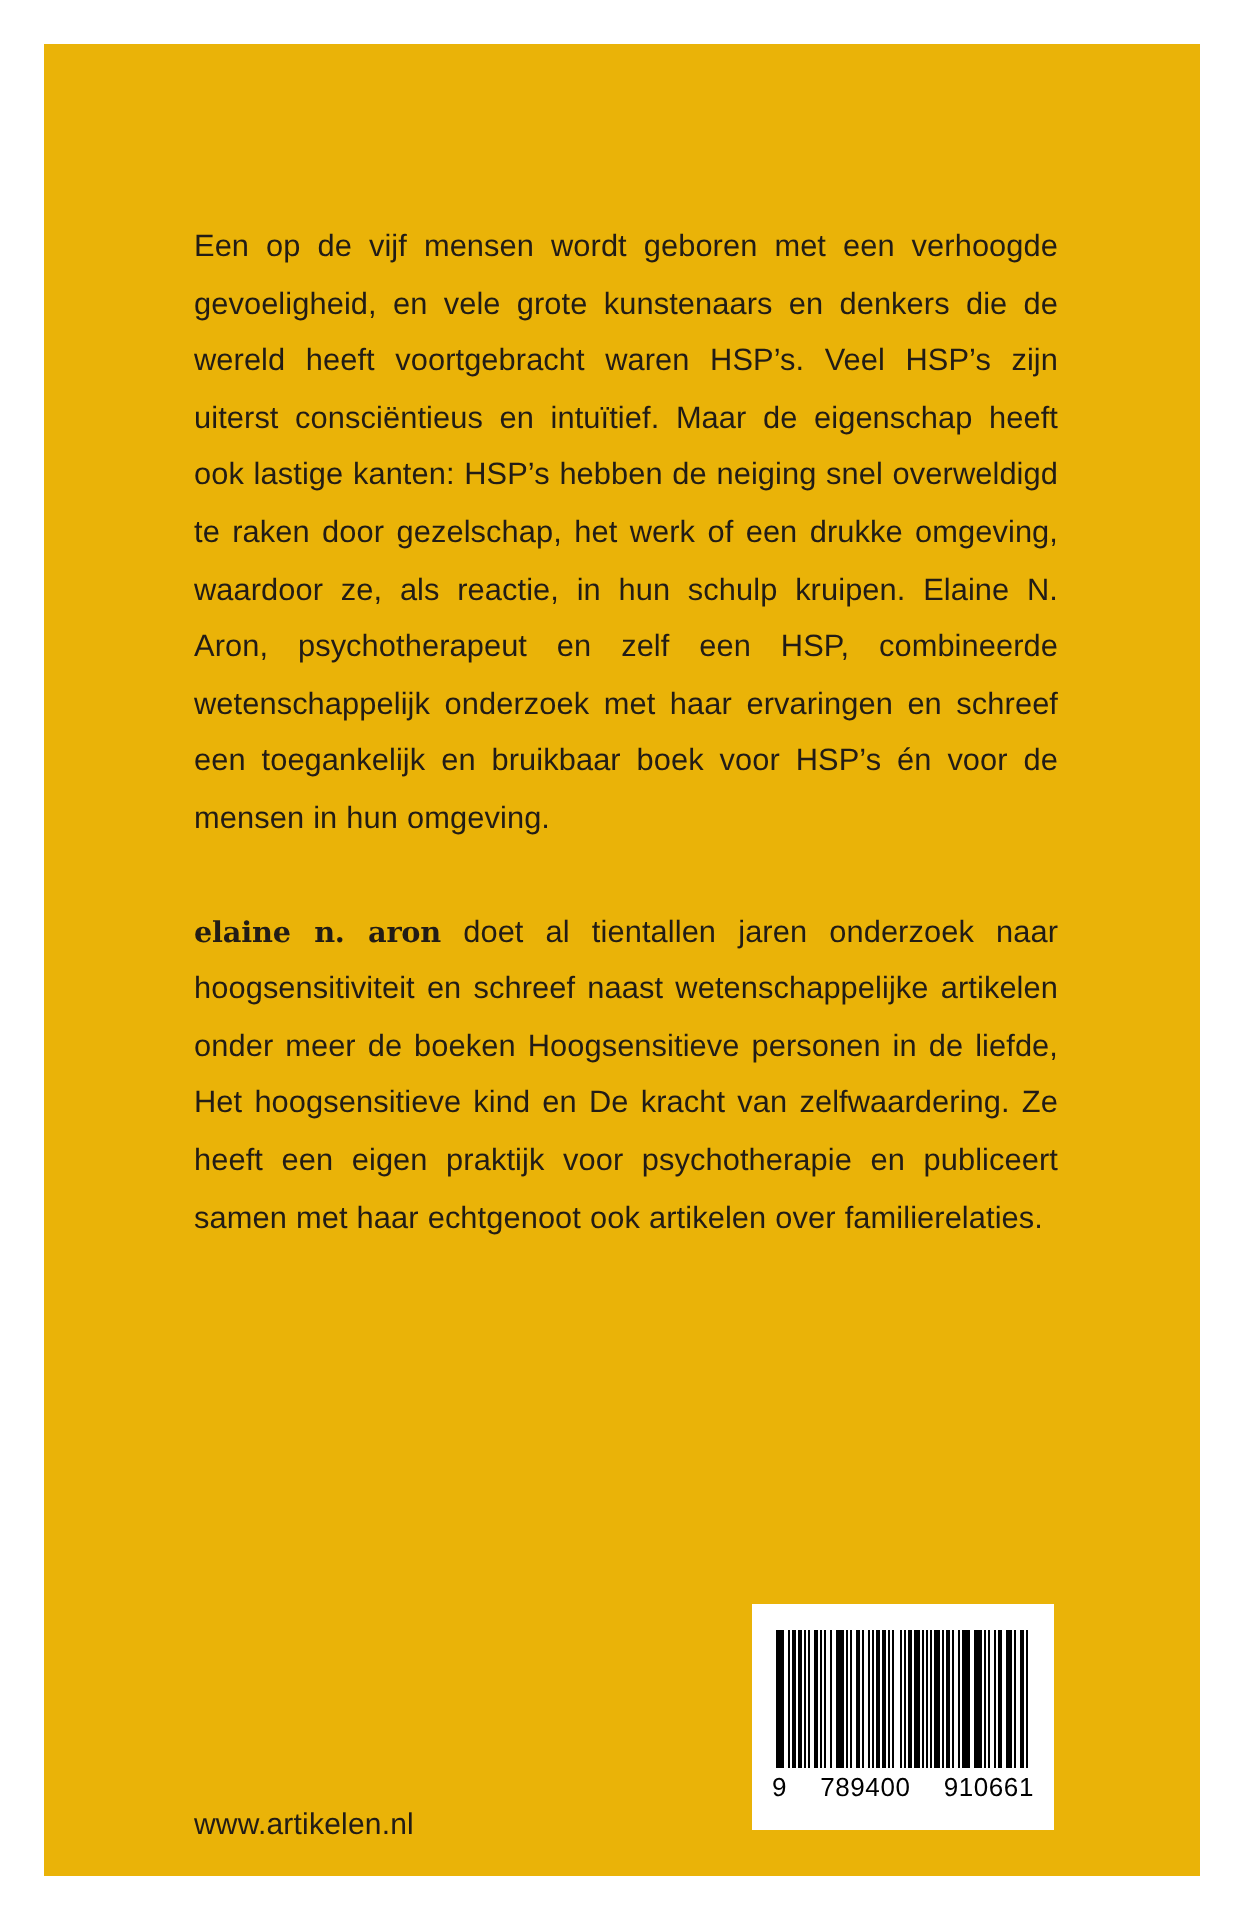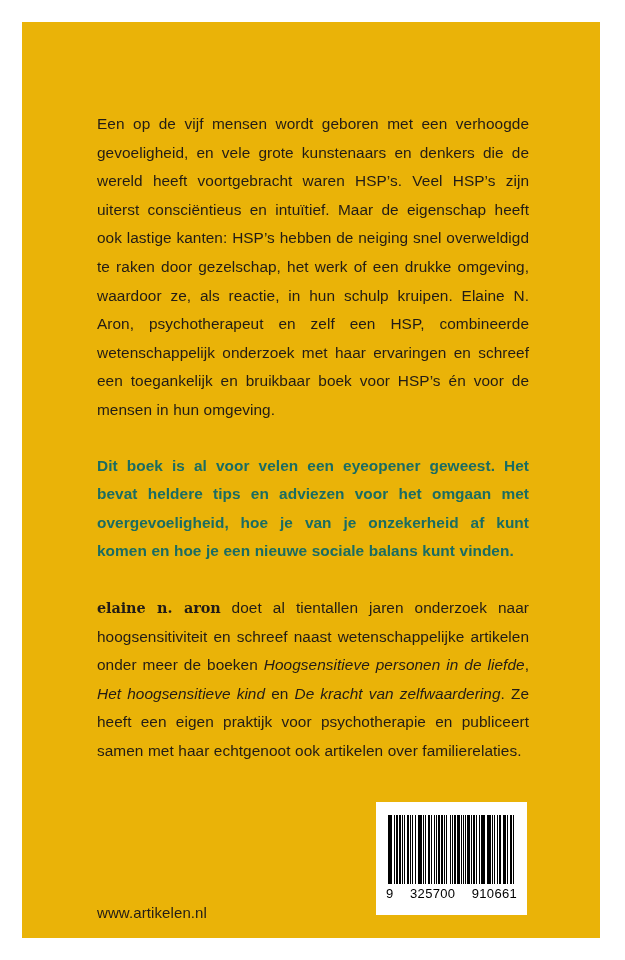--- a/index.html
+++ b/index.html
@@ -59,21 +59,20 @@
   }
 
   .author-name {
     font-family: "DejaVu Serif", "Liberation Serif", serif;
     font-weight: 700;
     font-size: 14.4px;
     letter-spacing: -0.1px;
   }
 
   .book-title-italic {
-    font-style: italic;
     margin-top: 46px;
   }
 
   
   #barcode-block {
     position: absolute;
     left: 354px;
     top: 780px;
     width: 151px;
     height: 113px;
@@ -118,21 +117,20 @@
 </style>
 </head>
 <body>
 
 <div id="book-back-cover">
 
   <div class="text-column">
 
     <p class="body-par par-intro">Een op de vijf mensen wordt geboren met een verhoogde gevoeligheid, en vele grote kunstenaars en denkers die de wereld heeft voortgebracht waren HSP’s. Veel HSP’s zijn uiterst consciëntieus en intuïtief. Maar de eigenschap heeft ook lastige kanten: HSP’s hebben de neiging snel overweldigd te raken door gezelschap, het werk of een drukke omgeving, waardoor ze, als reactie, in hun schulp kruipen. Elaine N. Aron, psychotherapeut en zelf een HSP, combineerde wetenschappelijk onderzoek met haar ervaringen en schreef een toegankelijk en bruikbaar boek voor HSP’s én voor de mensen in hun omgeving.</p>
 
-    <p class="body-par teal par-highlight">Dit boek is al voor velen een eyeopener geweest. Het bevat heldere tips en adviezen voor het omgaan met overgevoeligheid, hoe je van je onzekerheid af kunt komen en hoe je een nieuwe sociale balans kunt vinden.</p>
 
     <p class="body-par par-bio"><span class="author-name">elaine n. aron</span><span> doet al tientallen jaren onderzoek naar hoogsensitiviteit en schreef naast wetenschappelijke artikelen onder meer de boeken </span><span class="book-title-italic">Hoogsensitieve personen in de liefde</span><span>, </span><span class="book-title-italic">Het hoogsensitieve kind</span><span> en </span><span class="book-title-italic">De kracht van zelfwaardering</span><span>. Ze heeft een eigen praktijk voor psychotherapie en publiceert samen met haar echtgenoot ook artikelen over familierelaties.</span></p>
 
   </div>
 
   <div id="barcode-block">
     <div class="barcode-bars" id="barcode-bars">
         <span class="bar" style="width: 2%; display: inline-block; height: 100%;"></span>
         <span style="width: 0.666667%; display: inline-block; height: 0px;"></span>
         <span class="bar" style="width: 0.666667%; display: inline-block; height: 100%;"></span>
@@ -225,20 +223,20 @@
         <span style="width: 0.666667%; display: inline-block; height: 0px;"></span>
         <span class="bar" style="width: 0.666667%; display: inline-block; height: 100%;"></span>
         <span style="width: 2%; display: inline-block; height: 0px;"></span>
         <span class="bar" style="width: 1.33333%; display: inline-block; height: 100%;"></span>
         <span style="width: 0.666667%; display: inline-block; height: 0px;"></span>
         <span class="bar" style="width: 0.666667%; display: inline-block; height: 100%;"></span>
         <span style="width: 0.666667%; display: inline-block; height: 0px;"></span>
       </div>
     <div class="barcode-digits">
       <span>9</span>
-      <span>325700</span>
+      <span>789400</span>
       <span>910661</span>
     </div>
   </div>
 
   <div id="website-url">www.artikelen.nl</div>
 
 </div>
 
 </body></html>

